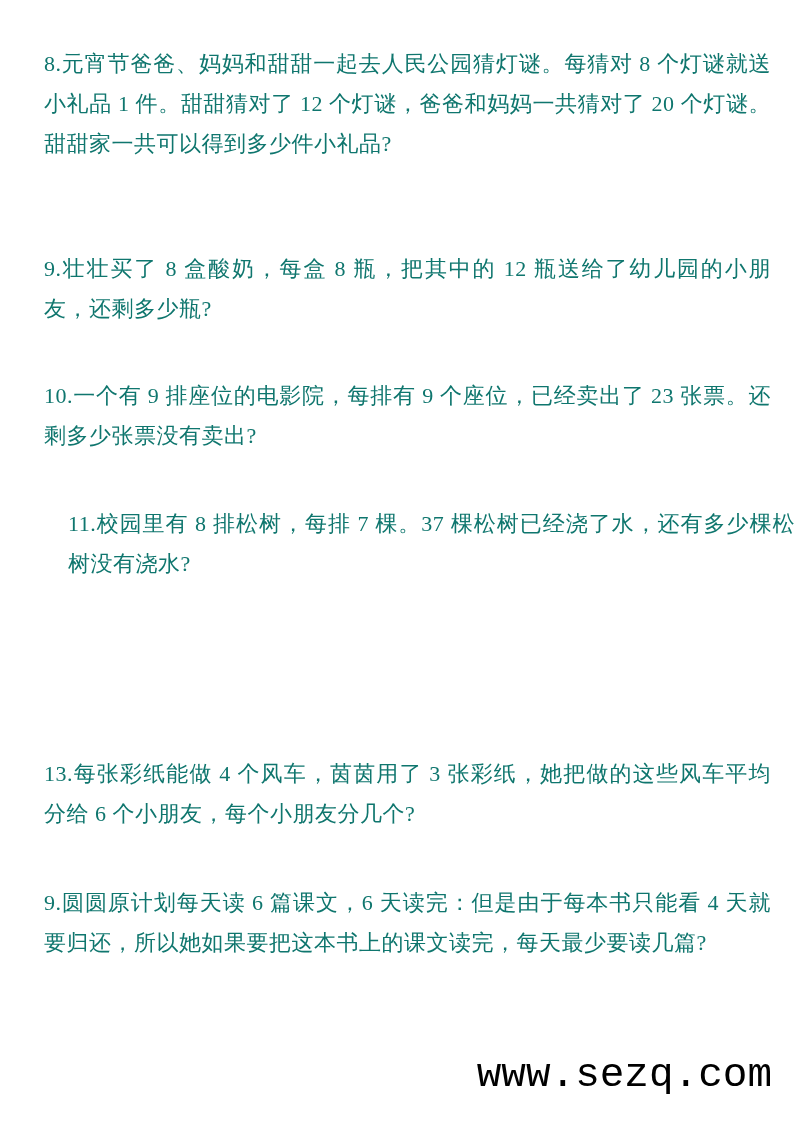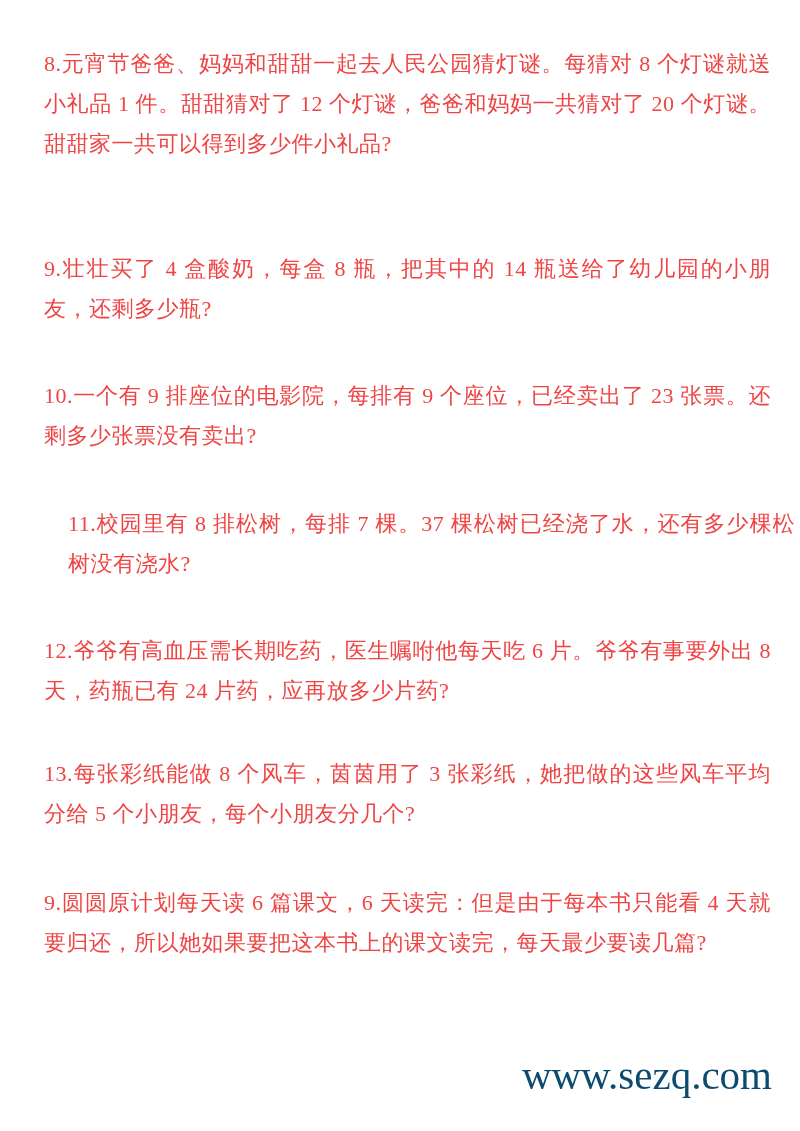--- a/index.html
+++ b/index.html
@@ -15,48 +15,47 @@
     overflow: hidden;
     font-family: "Liberation Serif", "DejaVu Serif", serif;
   }
   .problem {
     position: absolute;
     left: 44px;
     width: 727px;
     margin: 0;
     font-size: 22px;
     line-height: 40px;
-    color: #ef4444;
+    color: #0f766e;
     text-align: justify;
     letter-spacing: 0.5px;
   }
   #p8  { top: 44px; }
   #p9  { top: 249px; }
   #p10 { top: 376px; }
   #p11 { top: 504px; margin-left: 24px; }
   #p12 { top: 631px; }
   #p13 { top: 754px; }
   #p14 { top: 883px; }
   .watermark {
     position: absolute;
     top: 1053px;
     right: 28px;
     margin: 0;
-    font-family: Liberation Serif, serif;
+    font-family: Liberation Mono, monospace;
     font-size: 41px;
     line-height: 1.1;
-    color: #0c4a6e;
+    color: #000000;
     white-space: nowrap;
   }
 </style>
 </head>
 <body>
 
 <div class="page">
   <p class="problem" id="p8">8.元宵节爸爸、妈妈和甜甜一起去人民公园猜灯谜。每猜对 8 个灯谜就送小礼品 1 件。甜甜猜对了 12 个灯谜，爸爸和妈妈一共猜对了 20 个灯谜。甜甜家一共可以得到多少件小礼品?</p>
-  <p class="problem" id="p9">9.壮壮买了 4 盒酸奶，每盒 8 瓶，把其中的 14 瓶送给了幼儿园的小朋友，还剩多少瓶?</p>
+  <p class="problem" id="p9">9.壮壮买了 8 盒酸奶，每盒 8 瓶，把其中的 12 瓶送给了幼儿园的小朋友，还剩多少瓶?</p>
   <p class="problem" id="p10">10.一个有 9 排座位的电影院，每排有 9 个座位，已经卖出了 23 张票。还剩多少张票没有卖出?</p>
   <p class="problem" id="p11">11.校园里有 8 排松树，每排 7 棵。37 棵松树已经浇了水，还有多少棵松树没有浇水?</p>
-  <p class="problem" id="p12">12.爷爷有高血压需长期吃药，医生嘱咐他每天吃 6 片。爷爷有事要外出 8 天，药瓶已有 24 片药，应再放多少片药?</p>
-  <p class="problem" id="p13">13.每张彩纸能做 8 个风车，茵茵用了 3 张彩纸，她把做的这些风车平均分给 5 个小朋友，每个小朋友分几个?</p>
+  <p class="problem" id="p13">13.每张彩纸能做 4 个风车，茵茵用了 3 张彩纸，她把做的这些风车平均分给 6 个小朋友，每个小朋友分几个?</p>
   <p class="problem" id="p14">9.圆圆原计划每天读 6 篇课文，6 天读完：但是由于每本书只能看 4 天就要归还，所以她如果要把这本书上的课文读完，每天最少要读几篇?</p>
   <p class="watermark">www.sezq.com</p>
 </div>
 
 </body></html>

